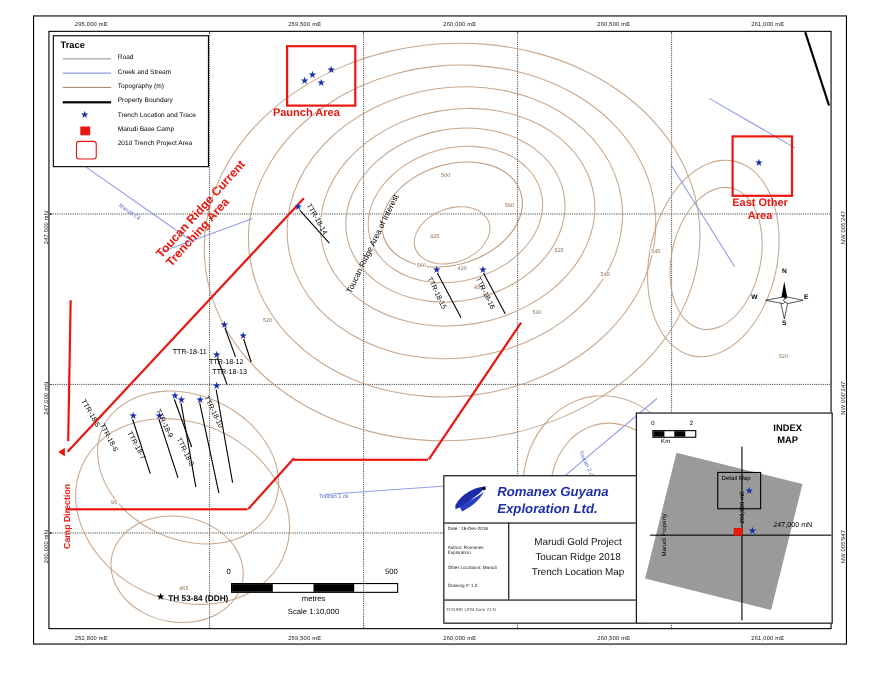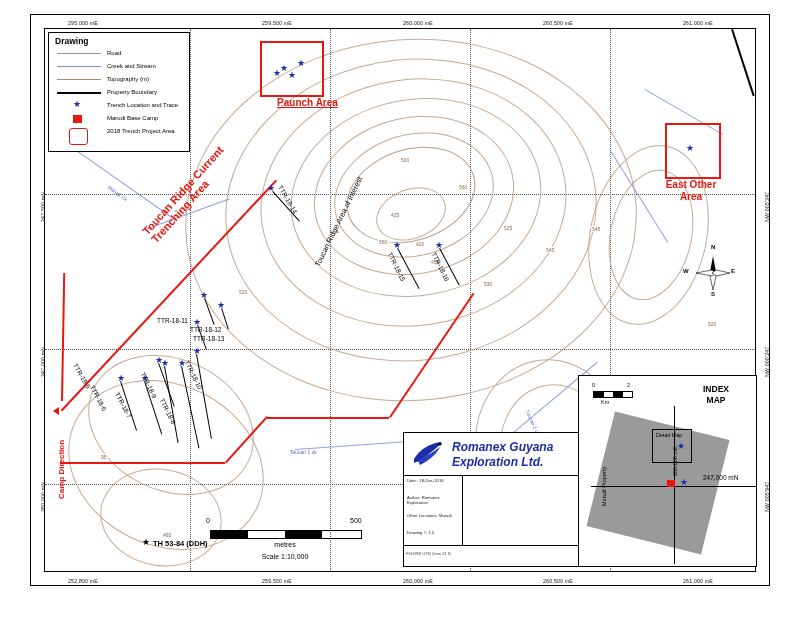--- a/index.html
+++ b/index.html
@@ -133,21 +133,21 @@
     <div class="creeklabel" style="left:245px;top:420px;">Toucan 1 ck</div>
     <div class="creeklabel" style="left:485px;top:380px;transform:rotate(65deg);">Toucan 2 ck</div>
 
     <div class="road" style="left:688px;top:0px;width:70px;transform:rotate(72deg);"></div>
 
     <div class="redbox" style="left:215px;top:12px;width:60px;height:52px;"></div>
     <span class="star" style="left:228px;top:40px;">★</span>
     <span class="star" style="left:235px;top:35px;">★</span>
     <span class="star" style="left:243px;top:42px;">★</span>
     <span class="star" style="left:252px;top:30px;">★</span>
-    <div class="redlabel" style="left:210px;top:68px;width:105px;text-decoration:underline;">Paunch Area</div>
+    <div class="redlabel" style="left:181px;top:68px;width:105px;">Paunch Area</div>
 
     <div class="redbox" style="left:620px;top:94px;width:52px;height:52px;"></div>
     <span class="star" style="left:641px;top:115px;">★</span>
     <div class="redlabel" style="left:615px;top:150px;width:62px;">East Other Area</div>
 
     <div class="redline" style="left:232px;top:152px;width:315px;transform:rotate(133deg);"></div>
     <div class="redline" style="left:16px;top:372px;width:128px;transform:rotate(-89deg);"></div>
     <div class="redline" style="left:15px;top:433px;width:165px;transform:rotate(0deg);"></div>
     <div class="redline" style="left:180px;top:433px;width:62px;transform:rotate(-48deg);"></div>
     <div class="redline" style="left:222px;top:388px;width:122px;transform:rotate(0deg);"></div>
@@ -227,21 +227,21 @@
 
   <div class="gridlabel vert" style="left:40px;top:222px;">247,500 mN</div>
   <div class="gridlabel vert" style="left:40px;top:377px;">247,000 mN</div>
   <div class="gridlabel vert" style="left:40px;top:512px;">260,000 mN</div>
 
   <div class="gridlabel vert" style="left:764px;top:222px;">NW 005'247</div>
   <div class="gridlabel vert" style="left:764px;top:377px;">NW 000'247</div>
   <div class="gridlabel vert" style="left:764px;top:512px;">NW 005'947</div>
 
   <div class="legend">
-    <div class="legend-title">Drawing</div>
+    <div class="legend-title">Trace</div>
 
     <div class="legend-key" style="top:20px;width:44px;height:0;border-top:1.5px solid #999;"></div>
     <div class="legend-text" style="top:17px;">Road</div>
 
     <div class="legend-key" style="top:33px;width:44px;height:0;border-top:1.2px solid #7f8ce0;"></div>
     <div class="legend-text" style="top:30px;">Creek and Stream</div>
 
     <div class="legend-key" style="top:46px;width:44px;height:0;border-top:1.2px solid #b08a6a;"></div>
     <div class="legend-text" style="top:43px;">Topography (m)</div>
 
@@ -277,20 +277,25 @@
         <circle cx="32" cy="7" r="1.6" fill="#000"></circle>
       </svg>
       <div class="tb-company1">Romanex Guyana</div>
       <div class="tb-company2">Exploration Ltd.</div>
     </div>
     <div class="tb-meta">
       <div class="tb-meta-row" style="top:3px;">Date : 18-Dec-2018</div>
       <div class="tb-meta-row" style="top:20px;">Author: Romanex Exploration</div>
       <div class="tb-meta-row" style="top:38px;">Other Locations: Marudi</div>
       <div class="tb-meta-row" style="top:55px;">Drawing #: 1.0</div>
+    </div>
+    <div class="tb-maptitle">
+      <div>Marudi Gold Project</div>
+      <div>Toucan Ridge 2018</div>
+      <div>Trench Location Map</div>
     </div>
     <div class="tb-divider"></div>
     <div class="tb-foot">FIGURE  UTM Zone 21 N</div>
   </div>
 
   <div class="indexmap">
     <div class="ix-title">
       <div>INDEX</div>
       <div>MAP</div>
     </div>

